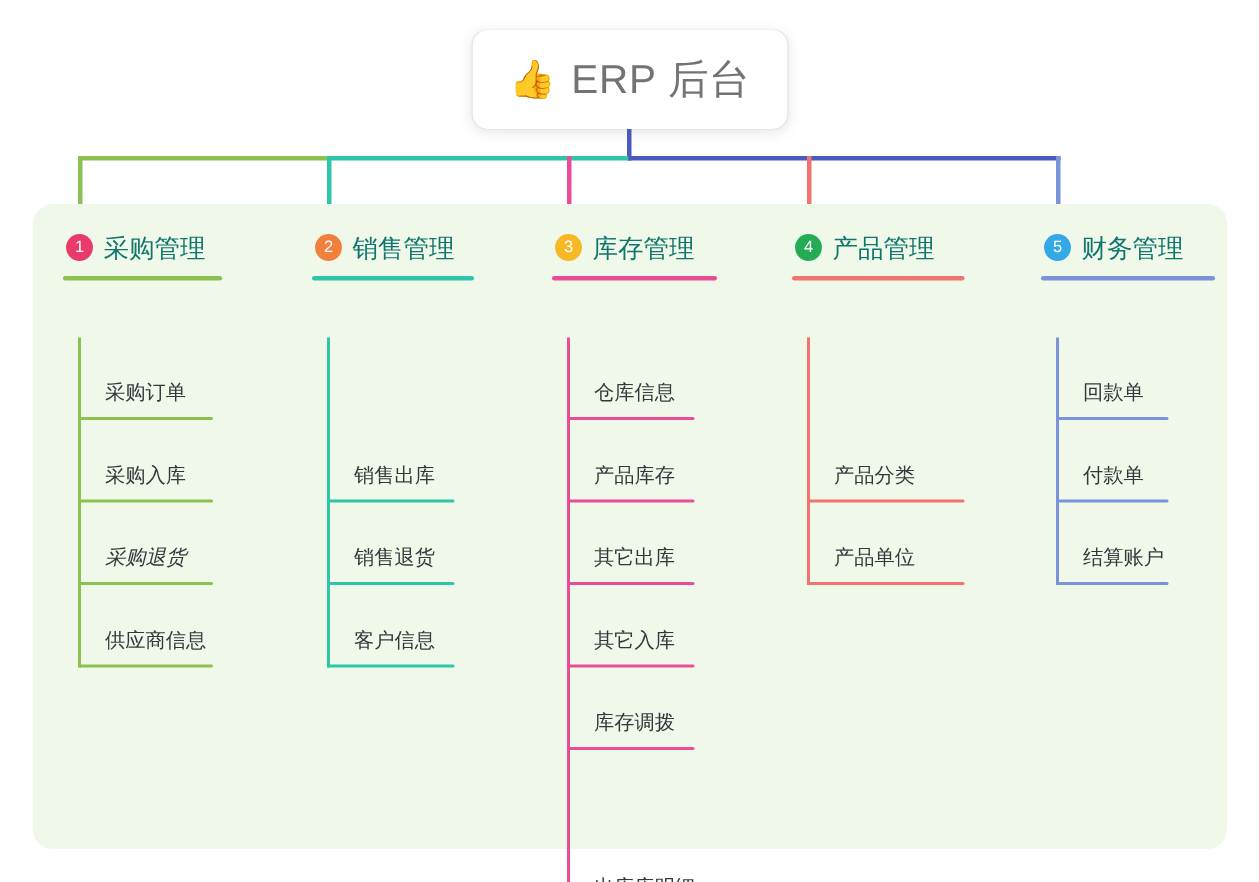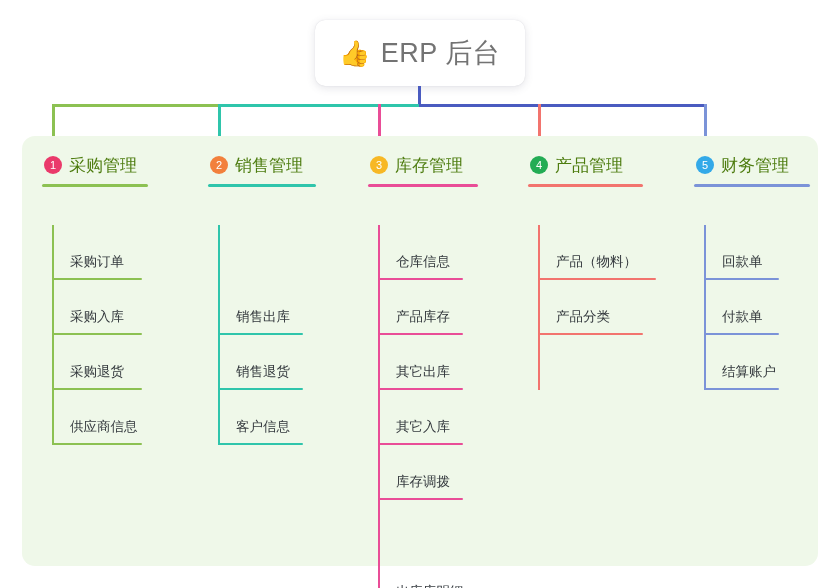--- a/index.html
+++ b/index.html
@@ -86,21 +86,21 @@
     border-radius: 50%;
     color: #ffffff;
     font-size: 11px;
     line-height: 18px;
     text-align: center;
     flex: 0 0 auto;
     font-family: "Liberation Sans", sans-serif;
   }
   .col-title {
     font-size: 17px;
-    color: #4d7c0f;
+    color: #0f766e;
     white-space: nowrap;
   }
   .head-rule {
     position: absolute;
     left: 0;
     height: 3px;
     border-radius: 2px;
   }
 
   
@@ -168,21 +168,21 @@
         <div class="items" style="height: 220px; margin-top: 41px;">
           <div class="spine" style="height: 220px; background: rgb(140, 193, 82);"></div>
           <div class="item" style="top: 55px; width: 120px;">
             <span class="item-label">采购入库</span>
             <div class="item-rule" style="width: 90px; background: rgb(140, 193, 82);"></div>
           </div>
           <div class="item" style="top: 0px; width: 120px;">
             <span class="item-label">采购订单</span>
             <div class="item-rule" style="width: 90px; background: rgb(140, 193, 82);"></div>
           </div>
-          <div class="item" style="top: 110px; width: 120px;">
+          <div class="item" style="top: 110px; width: 120px; font-style: italic;">
             <span class="item-label">采购退货</span>
             <div class="item-rule" style="width: 90px; background: rgb(140, 193, 82);"></div>
           </div>
           <div class="item" style="top: 165px; width: 120px;">
             <span class="item-label">供应商信息</span>
             <div class="item-rule" style="width: 90px; background: rgb(140, 193, 82);"></div>
           </div>
         </div>
       </div>
       <div class="column" style="left: 208px; top: 146px;">
@@ -241,26 +241,26 @@
         </div>
       </div>
       <div class="column" style="left: 528px; top: 146px;">
         <div class="col-head">
           <span class="badge" style="background: rgb(35, 172, 84);">4</span>
           <span class="col-title">产品管理</span>
         </div>
         <div class="head-rule" style="top: 38px; width: 115px; background: rgb(242, 116, 110);"></div>
         <div class="items" style="height: 165px; margin-top: 41px;">
           <div class="spine" style="height: 165px; background: rgb(242, 116, 110);"></div>
-          <div class="item" style="top: 0px; width: 135px;">
-            <span class="item-label">产品（物料）</span>
-            <div class="item-rule" style="width: 118px; background: rgb(242, 116, 110);"></div>
-          </div>
           <div class="item" style="top: 55px; width: 135px;">
             <span class="item-label">产品分类</span>
+            <div class="item-rule" style="width: 105px; background: rgb(242, 116, 110);"></div>
+          </div>
+          <div class="item" style="top: 110px; width: 135px;">
+            <span class="item-label">产品单位</span>
             <div class="item-rule" style="width: 105px; background: rgb(242, 116, 110);"></div>
           </div>
         </div>
       </div>
       <div class="column" style="left: 694px; top: 146px;">
         <div class="col-head">
           <span class="badge" style="background: rgb(51, 169, 232);">5</span>
           <span class="col-title">财务管理</span>
         </div>
         <div class="head-rule" style="top: 38px; width: 116px; background: rgb(123, 147, 216);"></div>

